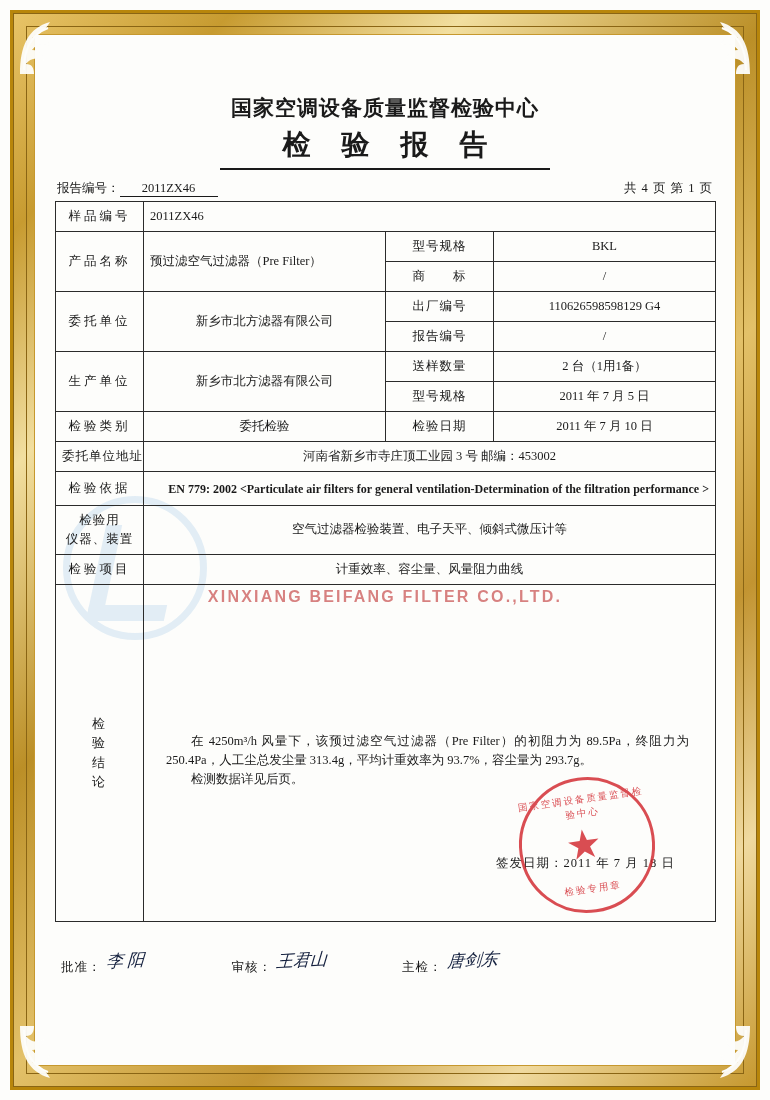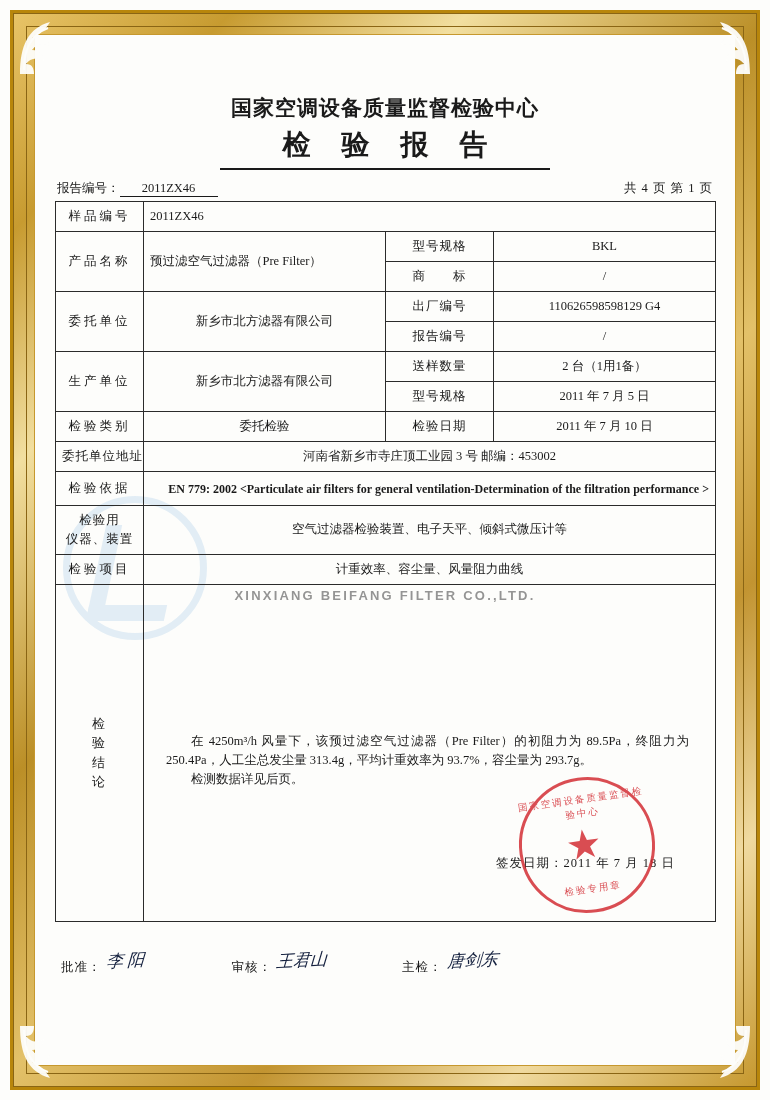--- a/index.html
+++ b/index.html
@@ -77,23 +77,23 @@
     color: #b9d4ea;
     letter-spacing: 26px;
     white-space: nowrap;
   }
   .wm-sub {
     position: absolute;
     left: 0; top: 98px;
     width: 100%;
     text-align: center;
     font-family: "Liberation Sans", sans-serif;
-    font-size: 13px;
+    font-size: 16px;
     font-weight: bold;
-    color: #404040;
+    color: #b91c1c;
     letter-spacing: 2.2px;
     white-space: nowrap;
   }
   .wm-logo {
     position: absolute;
     left: 18px; top: 6px;
     width: 130px; height: 130px;
     border-radius: 50%;
     border: 7px solid #bcd7ec;
     opacity: .75;

